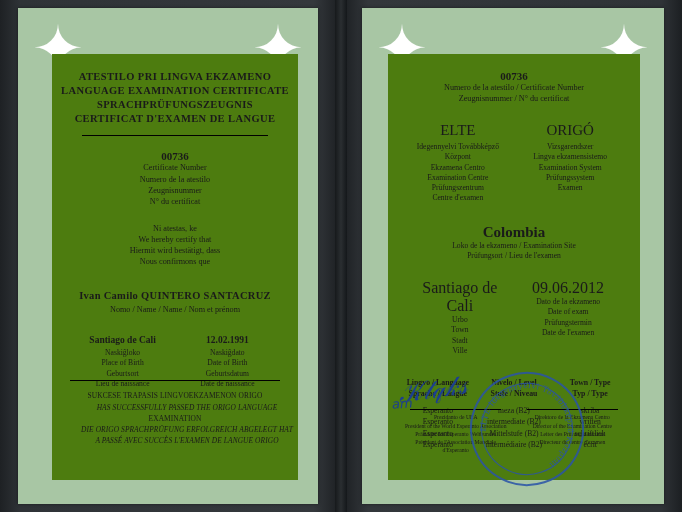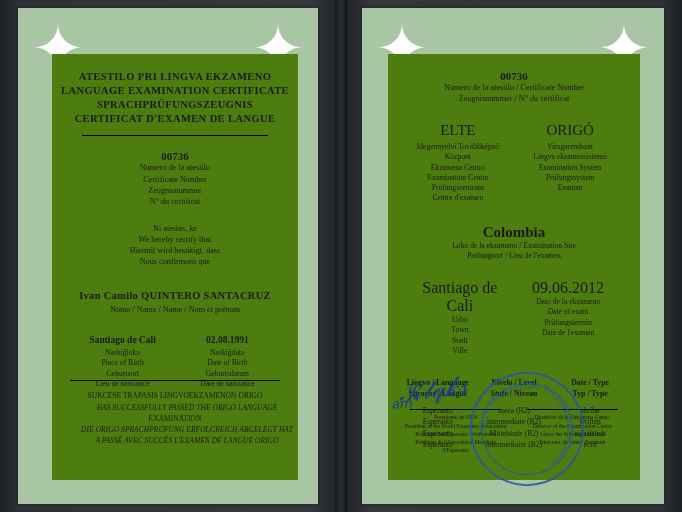--- a/index.html
+++ b/index.html
@@ -156,22 +156,22 @@
           <div>ATESTILO PRI LINGVA EKZAMENO</div>
           <div>LANGUAGE EXAMINATION CERTIFICATE</div>
           <div>SPRACHPRÜFUNGSZEUGNIS</div>
           <div>CERTIFICAT D'EXAMEN DE LANGUE</div>
         </div>
 
         <div class="hr"></div>
 
         <div class="num-big">00736</div>
         <div class="small">
+          <div>Certificate Number</div>
           <div>Numero de la atestilo</div>
-          <div>Certificate Number</div>
           <div>Zeugnisnummer</div>
           <div>N° du certificat</div>
         </div>
 
         <div class="small certify">
           <div>Ni atestas, ke</div>
           <div>We hereby certify that</div>
           <div>Hiermit wird bestätigt, dass</div>
           <div>Nous confirmons que</div>
         </div>
@@ -183,21 +183,21 @@
           <div class="col">
             <div class="val">Santiago de Cali</div>
             <div class="smaller">
               <div>Naskiĝloko</div>
               <div>Place of Birth</div>
               <div>Geburtsort</div>
               <div>Lieu de naissance</div>
             </div>
           </div>
           <div class="col">
-            <div class="val">02.08.1991</div>
+            <div class="val">12.02.1991</div>
             <div class="smaller">
               <div>Naskiĝdato</div>
               <div>Date of Birth</div>
               <div>Geburtsdatum</div>
               <div>Date de naissance</div>
             </div>
           </div>
         </div>
 
         <div class="footer-block">
@@ -294,21 +294,21 @@
             <div class="hd">Nivelo / Level</div>
             <div class="hd">Stufe / Niveau</div>
             <div class="rows">
               <div>meza (B2)</div>
               <div>intermediate (B2)</div>
               <div>Mittelstufe (B2)</div>
               <div>intermédiaire (B2)</div>
             </div>
           </div>
           <div class="c">
-            <div class="hd">Date / Type</div>
+            <div class="hd">Town / Type</div>
             <div class="hd">Typ / Type</div>
             <div class="rows">
               <div>skriba</div>
               <div>written</div>
               <div>schriftlich</div>
               <div>écrit</div>
             </div>
           </div>
         </div>
 

